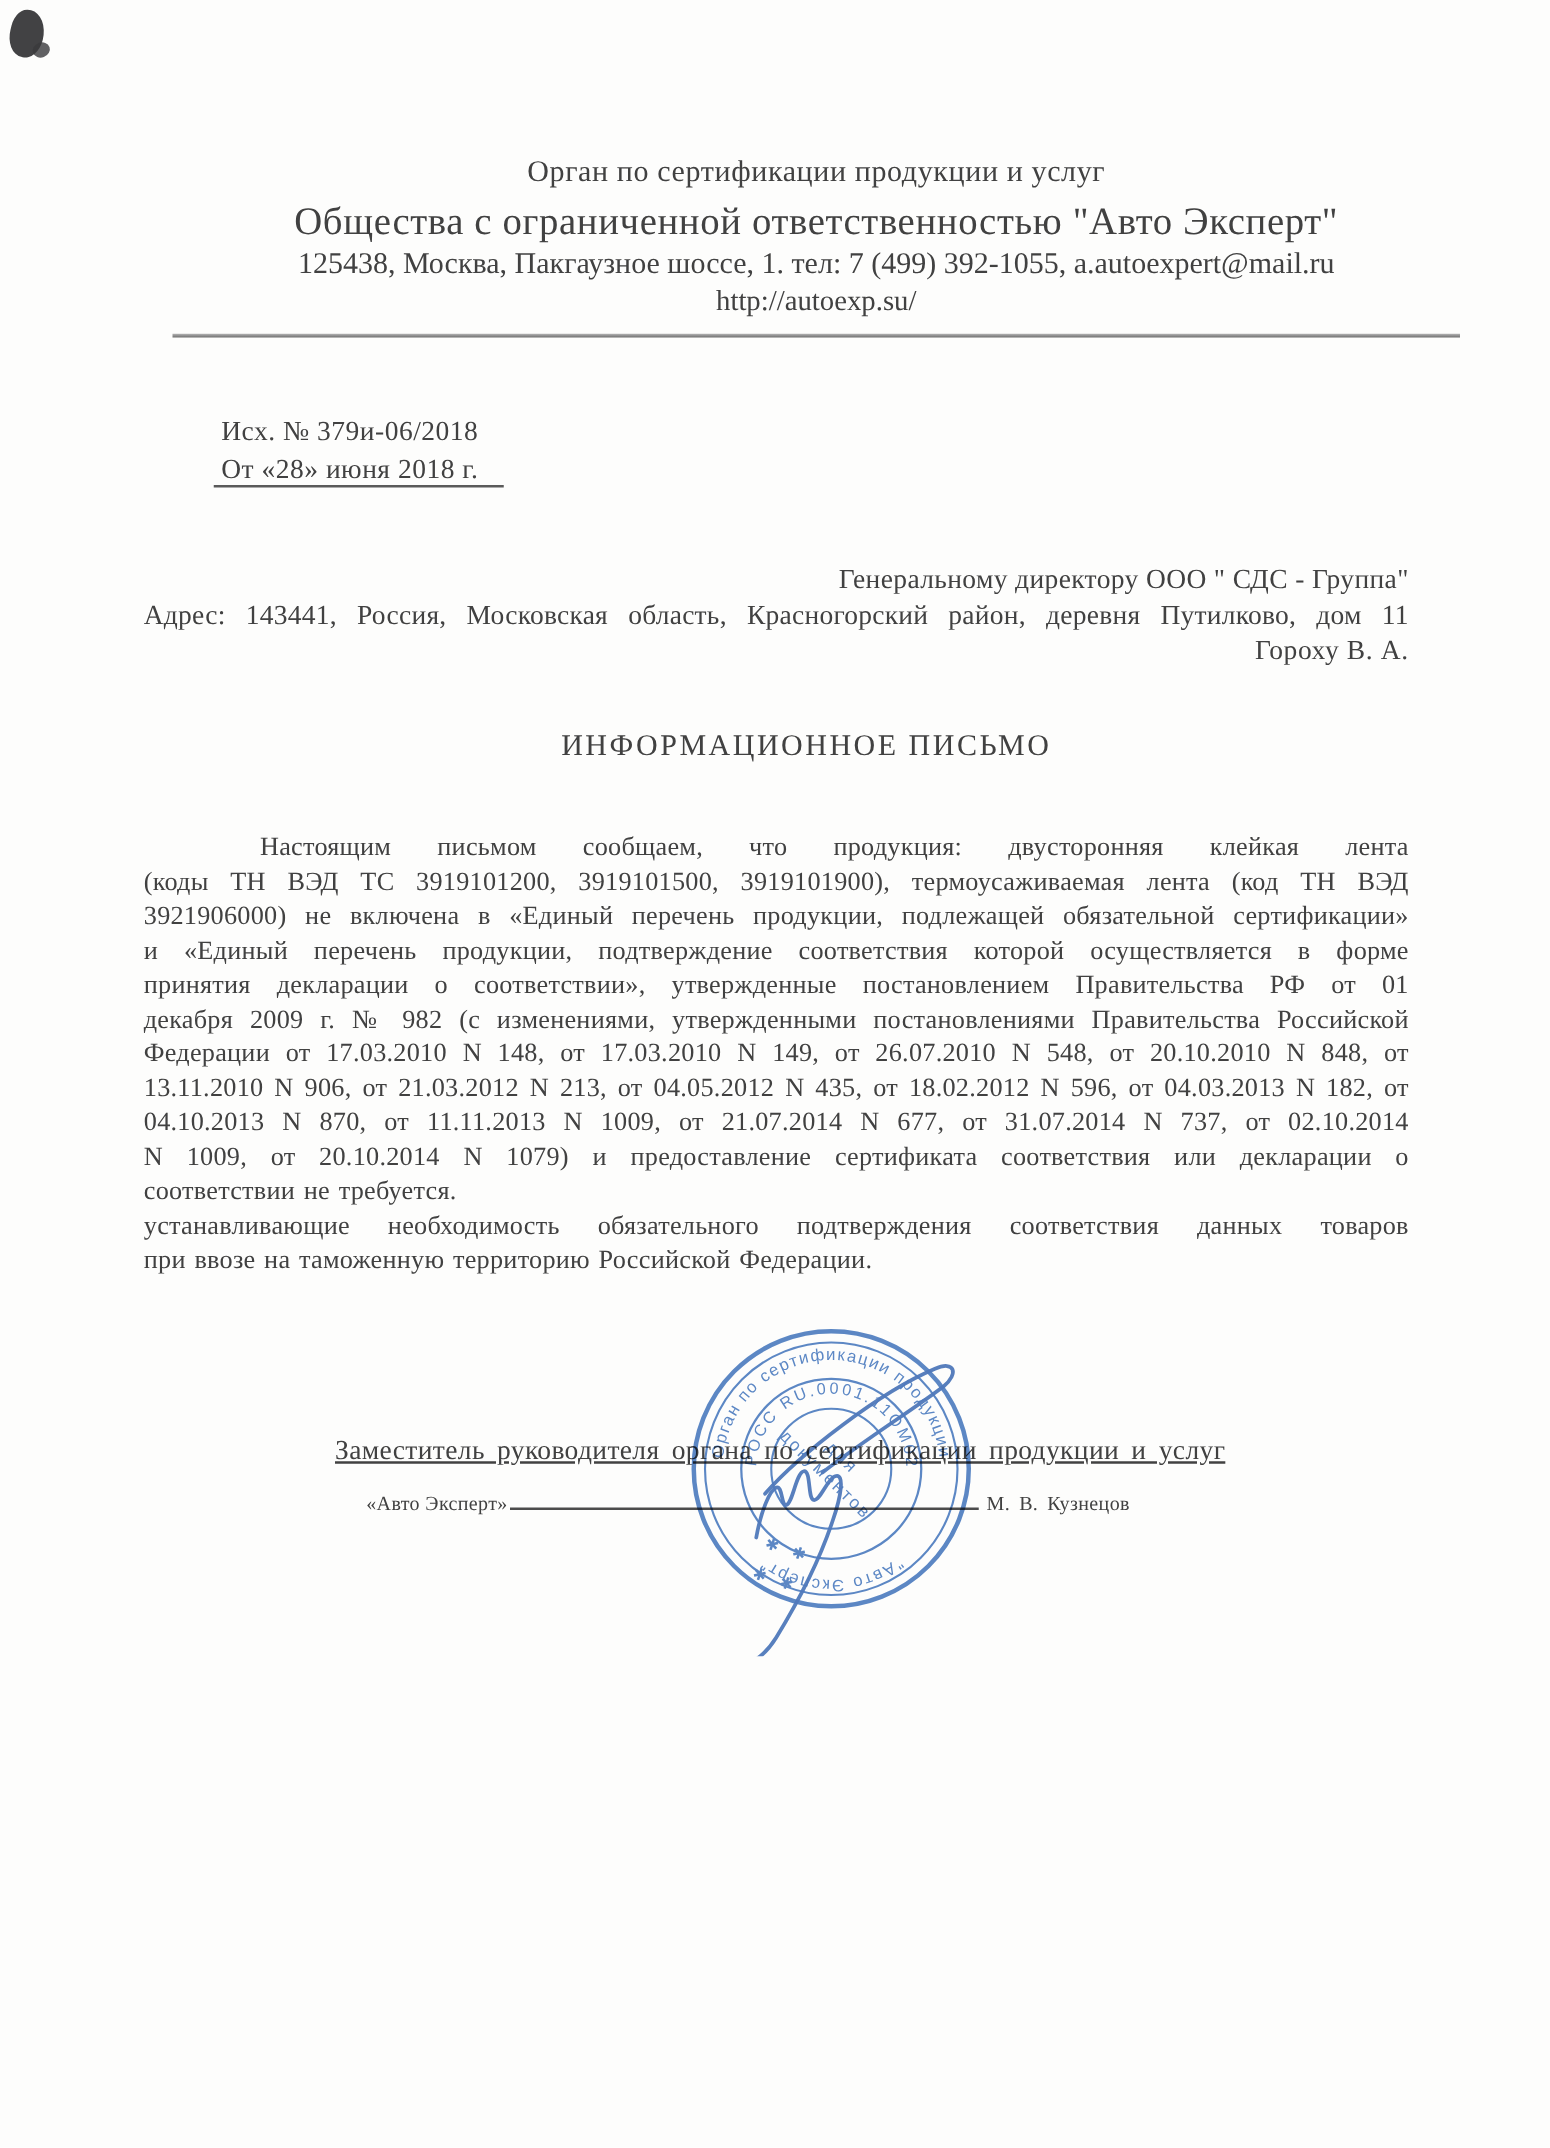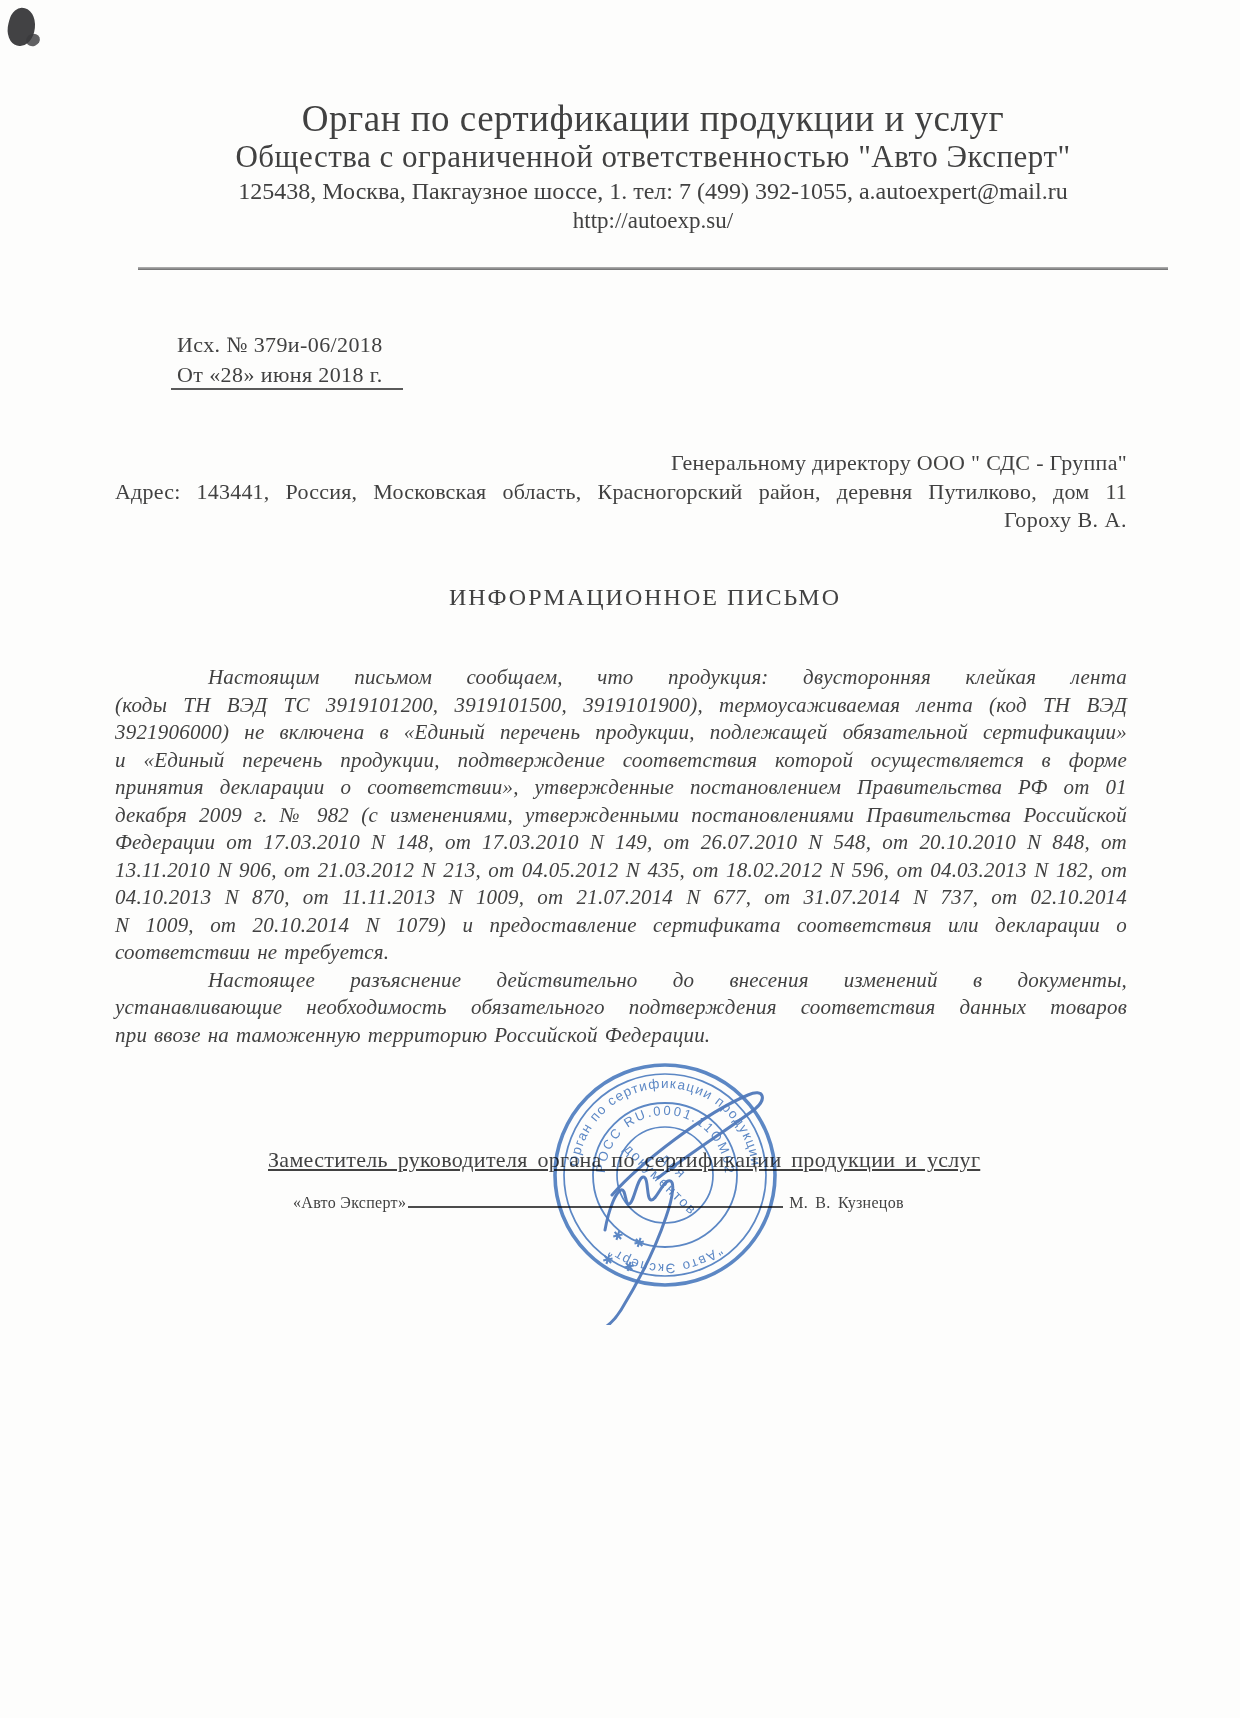--- a/index.html
+++ b/index.html
@@ -6,41 +6,41 @@
   body{
     width:1240px;height:1718px;position:relative;
     background:#fdfdfc;
     font-family:"Liberation Serif", serif;
     color:#414141;
     overflow:hidden;
   }
   .abs{position:absolute;}
   
   .hdr{left:138px;top:99px;width:1030px;text-align:center;}
-  .hdr .h1{font-size:37px;line-height:39px;letter-spacing:0.5px;}
+  .hdr .h1{font-size:24px;line-height:39px;letter-spacing:0.5px;margin-top:20px;}
   .hdr .h2{font-size:31px;line-height:38px;letter-spacing:0.5px;}
   .hdr .h3{font-size:32px;line-height:34px;letter-spacing:1px;}
   .hdr .h4{font-size:24px;line-height:31px;}
   .hdr .h5{font-size:23px;line-height:28px;}
   .rule{left:138px;top:267px;width:1030px;height:3px;
         background:linear-gradient(#b5b5b5,#6d6d6d);}
   
   .ref{left:138px;top:330px;font-size:22px;line-height:30px;letter-spacing:0.4px;margin-left:39px;}
   .date-underline{left:171px;top:388px;width:232px;height:2px;background:#5a5a5a;}
   
   .addr{left:115px;top:449px;width:1012px;font-size:22px;}
   .addr .r1{line-height:28px;text-align:right;letter-spacing:0.3px;}
   .addr .r2{line-height:29px;text-align:justify;text-align-last:justify;letter-spacing:0.2px;}
   .addr .r3{line-height:28px;text-align:right;letter-spacing:0.5px;}
   
   .title{left:115px;top:583px;width:1060px;text-align:center;
          font-size:24px;line-height:28px;letter-spacing:2px;}
   
   .body-block{left:115px;top:664px;width:1012px;font-size:21px;line-height:27.5px;}
-  .bl{text-align:justify;text-align-last:justify;word-spacing:1.5px;letter-spacing:0.2px;white-space:normal;font-style:italic;}
+  .bl{text-align:justify;text-align-last:justify;word-spacing:1.5px;letter-spacing:0.2px;white-space:normal;}
   .bl.ind{text-indent:93px;}
   .bl.end{text-align-last:left;}
   
   .sig1{left:268px;top:1147px;font-size:22px;line-height:26px;word-spacing:4px;letter-spacing:0.3px;text-decoration:underline;}
   .sig2{left:293px;top:1189px;height:26px;display:flex;align-items:baseline;
         font-size:16px;line-height:26px;letter-spacing:0.3px;}
   .sig2 .sig-line{width:375px;height:17px;border-bottom:2px solid #4c4c4c;margin:0 2px;}
   .sig2 .sig-name{padding-left:4px;word-spacing:3px;}
   
   .stamp{left:515px;top:1025px;width:300px;height:300px;mix-blend-mode:multiply;opacity:0.88;}
@@ -83,21 +83,20 @@
   <div class="bl">(коды ТН ВЭД ТС 3919101200, 3919101500, 3919101900), термоусаживаемая лента (код ТН ВЭД</div>
   <div class="bl">3921906000) не включена в «Единый перечень продукции, подлежащей обязательной сертификации»</div>
   <div class="bl">и «Единый перечень продукции, подтверждение соответствия которой осуществляется в форме</div>
   <div class="bl">принятия декларации о соответствии», утвержденные постановлением Правительства РФ от 01</div>
   <div class="bl">декабря 2009 г. № 982 (с изменениями, утвержденными постановлениями Правительства Российской</div>
   <div class="bl">Федерации от 17.03.2010 N 148, от 17.03.2010 N 149, от 26.07.2010 N 548, от 20.10.2010 N 848, от</div>
   <div class="bl">13.11.2010 N 906, от 21.03.2012 N 213, от 04.05.2012 N 435, от 18.02.2012 N 596, от 04.03.2013 N 182, от</div>
   <div class="bl">04.10.2013 N 870, от 11.11.2013 N 1009, от 21.07.2014 N 677, от 31.07.2014 N 737, от 02.10.2014</div>
   <div class="bl">N 1009, от 20.10.2014 N 1079) и предоставление сертификата соответствия или декларации о</div>
   <div class="bl end">соответствии не требуется.</div>
-  <div class="bl ind">Настоящее разъяснение действительно до внесения изменений в документы,</div>
   <div class="bl">устанавливающие необходимость обязательного подтверждения соответствия данных товаров</div>
   <div class="bl end">при ввозе на таможенную территорию Российской Федерации.</div>
 </div>
 
 <div class="abs sig1">Заместитель руководителя органа по сертификации продукции и услуг</div>
 <div class="abs sig2">
   <span>«Авто Эксперт»</span>
   <span class="sig-line"></span>
   <span class="sig-name">М. В. Кузнецов</span>
 </div>

